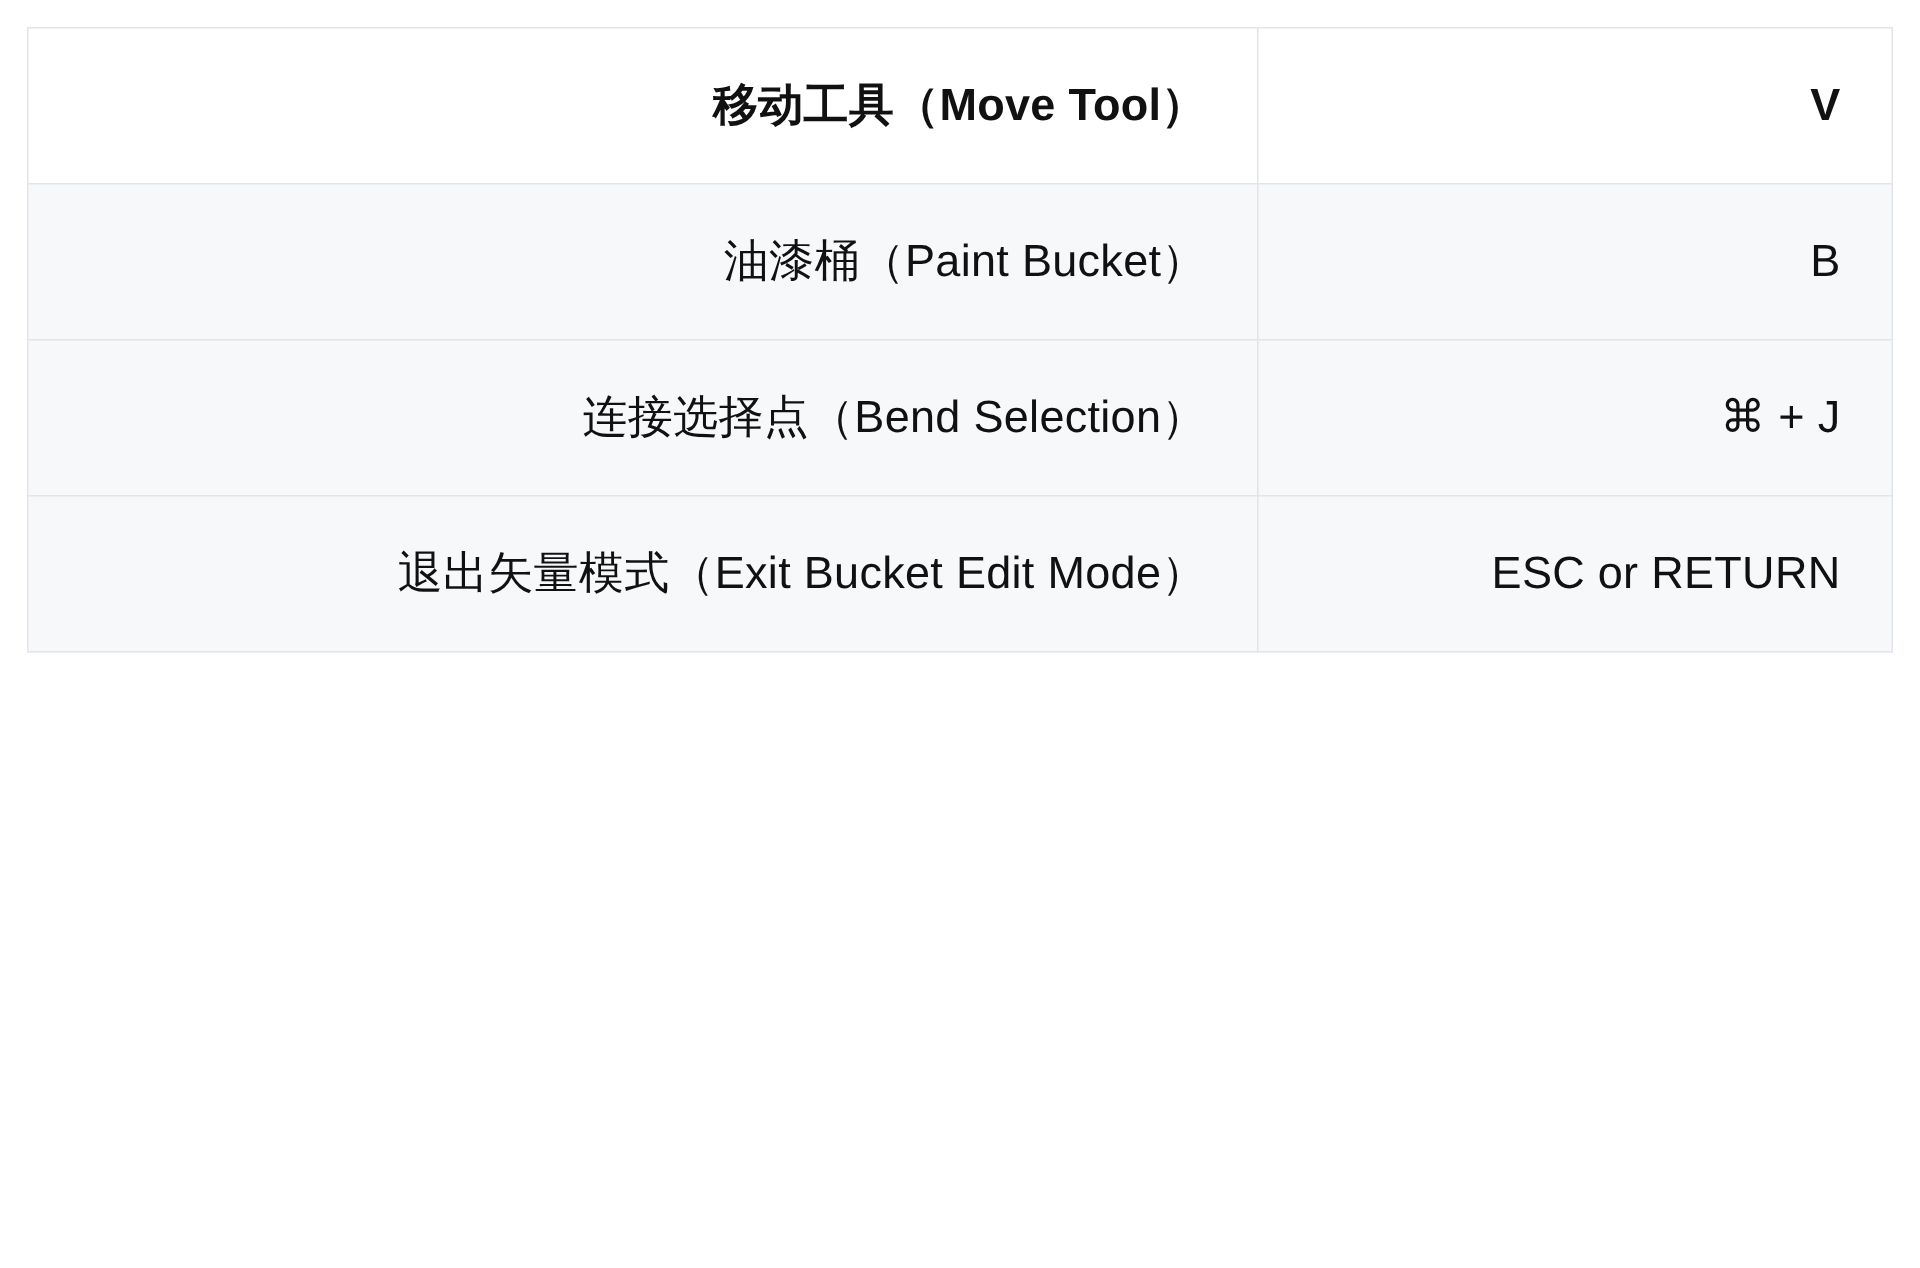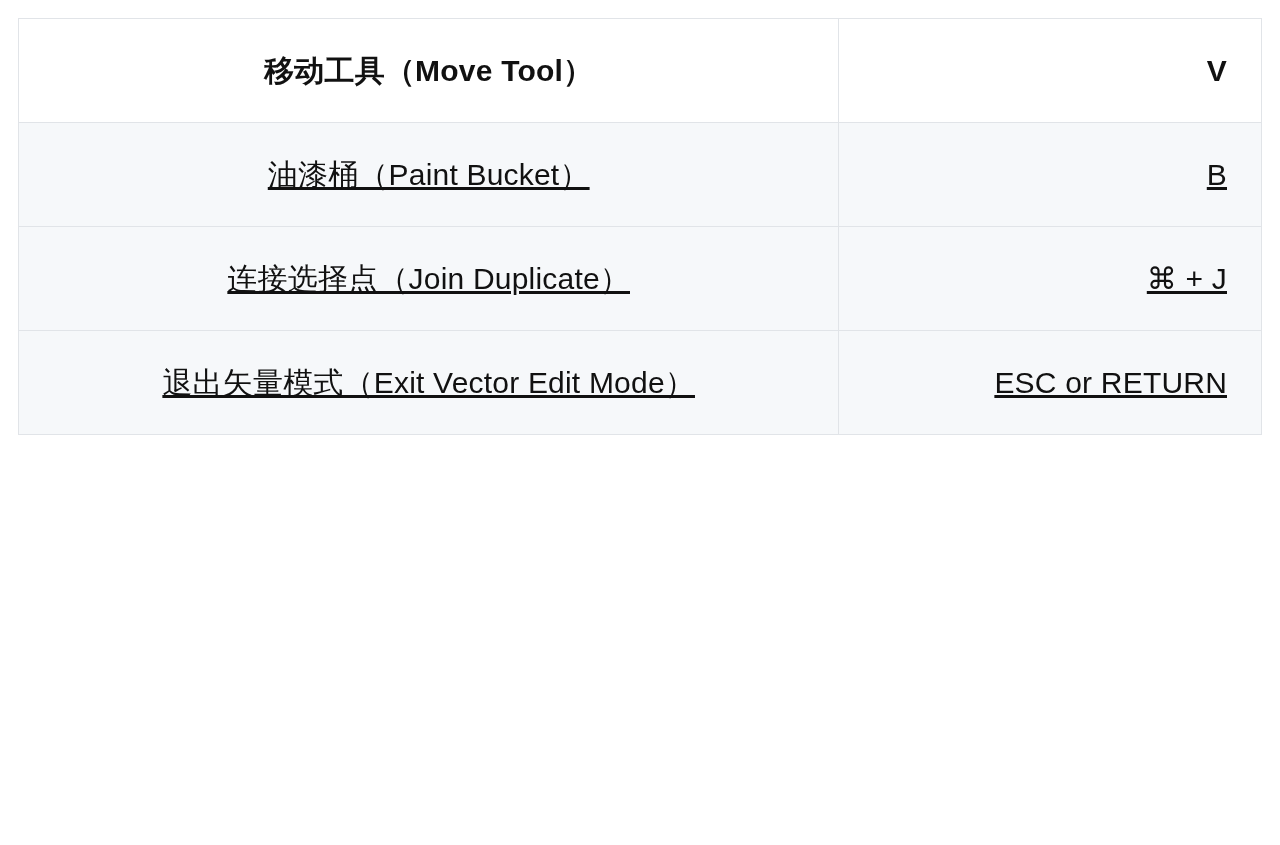--- a/index.html
+++ b/index.html
@@ -19,37 +19,36 @@
       width: 100%;
       border-collapse: collapse;
       table-layout: fixed;
     }
     table.shortcut-table col.col-label { width: 66%; }
     table.shortcut-table col.col-key   { width: 34%; }
     table.shortcut-table th,
     table.shortcut-table td {
       border: 1px solid #e1e4e8;
       padding: 32px 34px;
-      text-align: center;
+      text-align: right;
       vertical-align: middle;
       font-weight: 400;
       line-height: 1.3;
       letter-spacing: 0.2px;
     }
     table.shortcut-table th {
       font-weight: 700;
       background: #ffffff;
     }
     table.shortcut-table td.key,
     table.shortcut-table th.key {
       text-align: right;
     }
     table.shortcut-table tbody tr.alt td {
       background: #f6f8fa;
-      text-decoration: underline;
     }
   </style>
 </head>
 <body>
 
 <table class="shortcut-table">
   <colgroup>
     <col class="col-label">
     <col class="col-key">
   </colgroup>
@@ -58,21 +57,21 @@
       <th>移动工具（Move Tool）</th>
       <th class="key">V</th>
     </tr>
   </thead>
   <tbody>
     <tr class="alt">
       <td>油漆桶（Paint Bucket）</td>
       <td class="key">B</td>
     </tr>
     <tr class="alt">
-      <td>连接选择点（Join Duplicate）</td>
+      <td>连接选择点（Bend Selection）</td>
       <td class="key">⌘ + J</td>
     </tr>
     <tr class="alt">
-      <td>退出矢量模式（Exit Vector Edit Mode）</td>
+      <td>退出矢量模式（Exit Bucket Edit Mode）</td>
       <td class="key">ESC or RETURN</td>
     </tr>
   </tbody>
 </table>
 
 </body></html>

